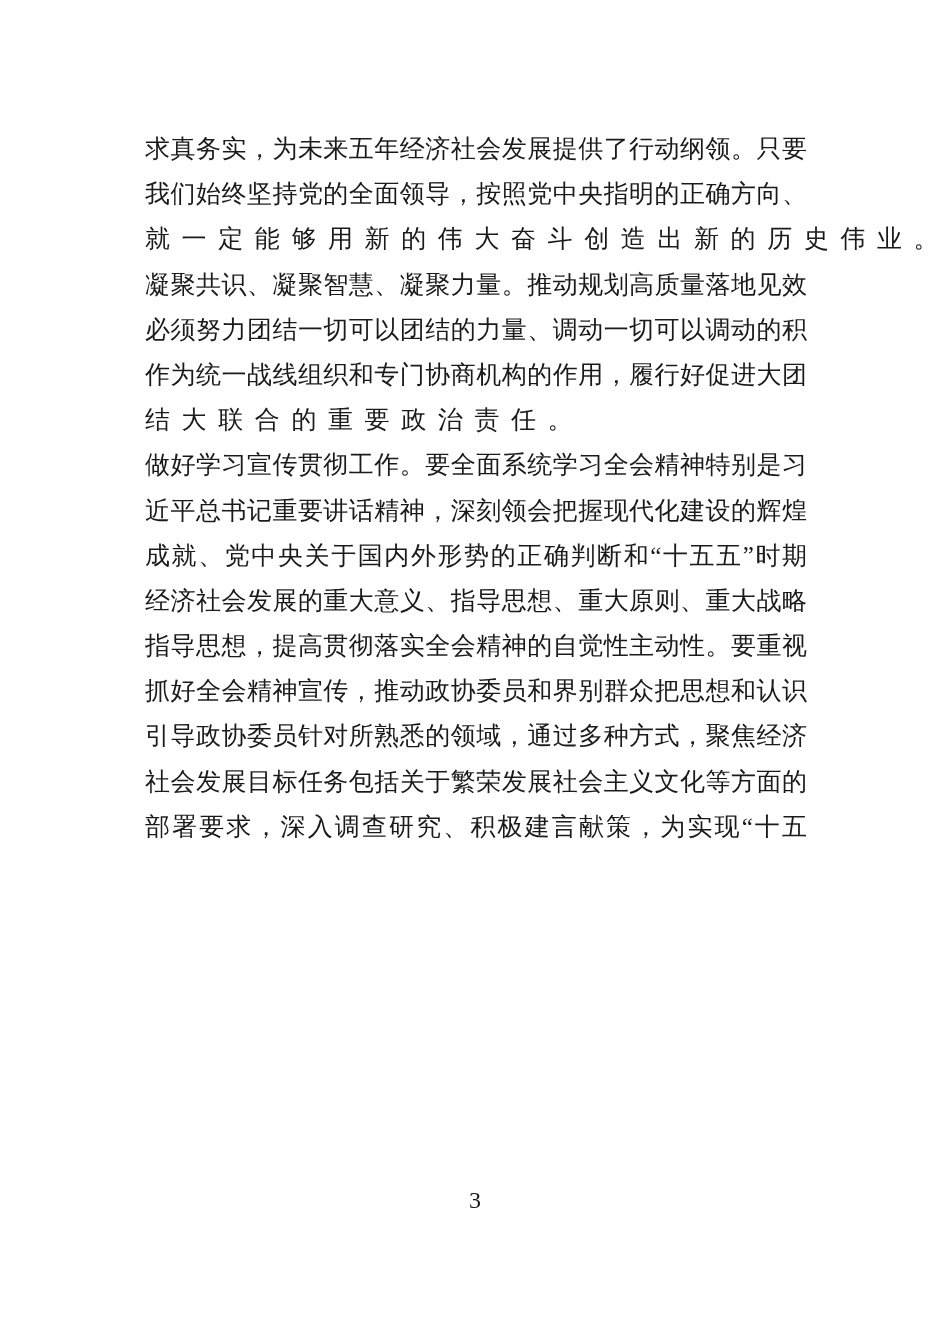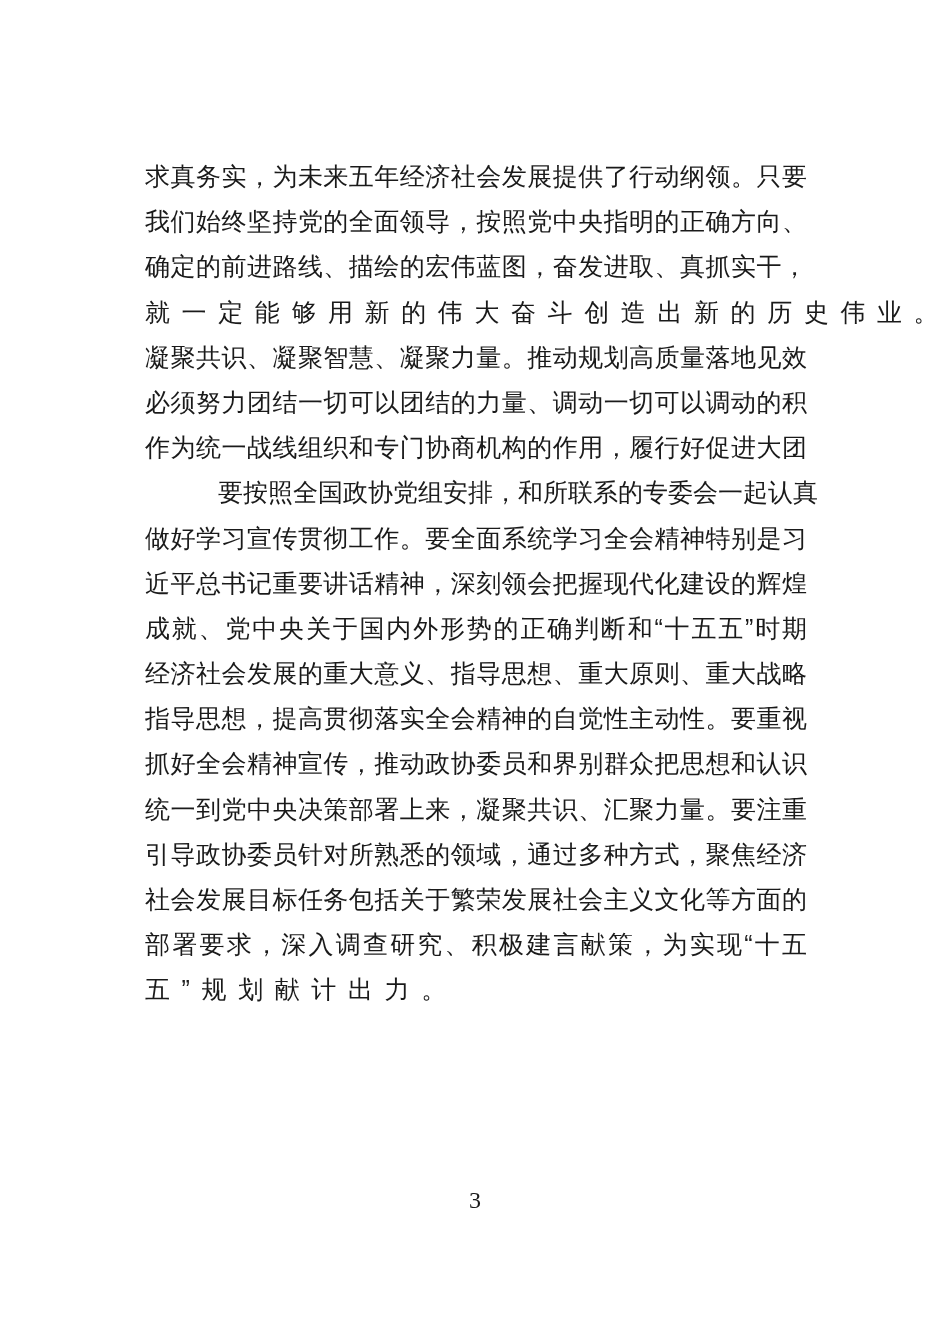--- a/index.html
+++ b/index.html
@@ -5,24 +5,23 @@
     html, body { margin: 0; padding: 0; background: #ffffff; }
     body { width: 950px; height: 1344px; position: relative; overflow: hidden; }
     .page {
       position: absolute; left: 0; top: 0; width: 950px; height: 1344px; background: #ffffff;
     }
     .content {
       position: absolute;
       left: 145px;
       top: 126px;
       width: 662px;
-      font-family: Liberation Sans, sans-serif;
+      font-family: Liberation Serif, serif;
       font-size: 25px;
       color: #1a1a1a;
-      margin-top: 28px;
     }
     .line {
       height: 45.2px;
       line-height: 45.2px;
       white-space: nowrap;
       letter-spacing: 11.6px;
       display: block;
     }
     .line.indent { padding-left: 73px; }
     .line.justify { text-align: justify; text-align-last: justify; letter-spacing: 0; }
@@ -37,35 +36,32 @@
     }
   </style>
 </head>
 <body>
 
 <div class="page">
   <div class="content">
 
     <span class="line justify">求真务实，为未来五年经济社会发展提供了行动纲领。只要</span>
     <span class="line justify">我们始终坚持党的全面领导，按照党中央指明的正确方向、</span>
-    <span class="line justify">确定的前进路线、描绘的宏伟蓝图，奋发进取、真抓实干，</span>
     <span class="line">就一定能够用新的伟大奋斗创造出新的历史伟业。</span>
 
     <span class="line justify">凝聚共识、凝聚智慧、凝聚力量。推动规划高质量落地见效</span>
     <span class="line justify">必须努力团结一切可以团结的力量、调动一切可以调动的积</span>
     <span class="line justify">作为统一战线组织和专门协商机构的作用，履行好促进大团</span>
+    <span class="line">结大联合的重要政治责任。</span>
 
-    <span class="line indent justify">要按照全国政协党组安排，和所联系的专委会一起认真</span>
     <span class="line justify">做好学习宣传贯彻工作。要全面系统学习全会精神特别是习</span>
     <span class="line justify">近平总书记重要讲话精神，深刻领会把握现代化建设的辉煌</span>
     <span class="line justify">成就、党中央关于国内外形势的正确判断和“十五五”时期</span>
     <span class="line justify">经济社会发展的重大意义、指导思想、重大原则、重大战略</span>
     <span class="line justify">指导思想，提高贯彻落实全会精神的自觉性主动性。要重视</span>
     <span class="line justify">抓好全会精神宣传，推动政协委员和界别群众把思想和认识</span>
-    <span class="line justify">统一到党中央决策部署上来，凝聚共识、汇聚力量。要注重</span>
     <span class="line justify">引导政协委员针对所熟悉的领域，通过多种方式，聚焦经济</span>
     <span class="line justify">社会发展目标任务包括关于繁荣发展社会主义文化等方面的</span>
     <span class="line justify">部署要求，深入调查研究、积极建言献策，为实现“十五</span>
-    <span class="line">五”规划献计出力。</span>
   </div>
 
   <div class="page-number">3</div>
 </div>
 
 </body></html>

